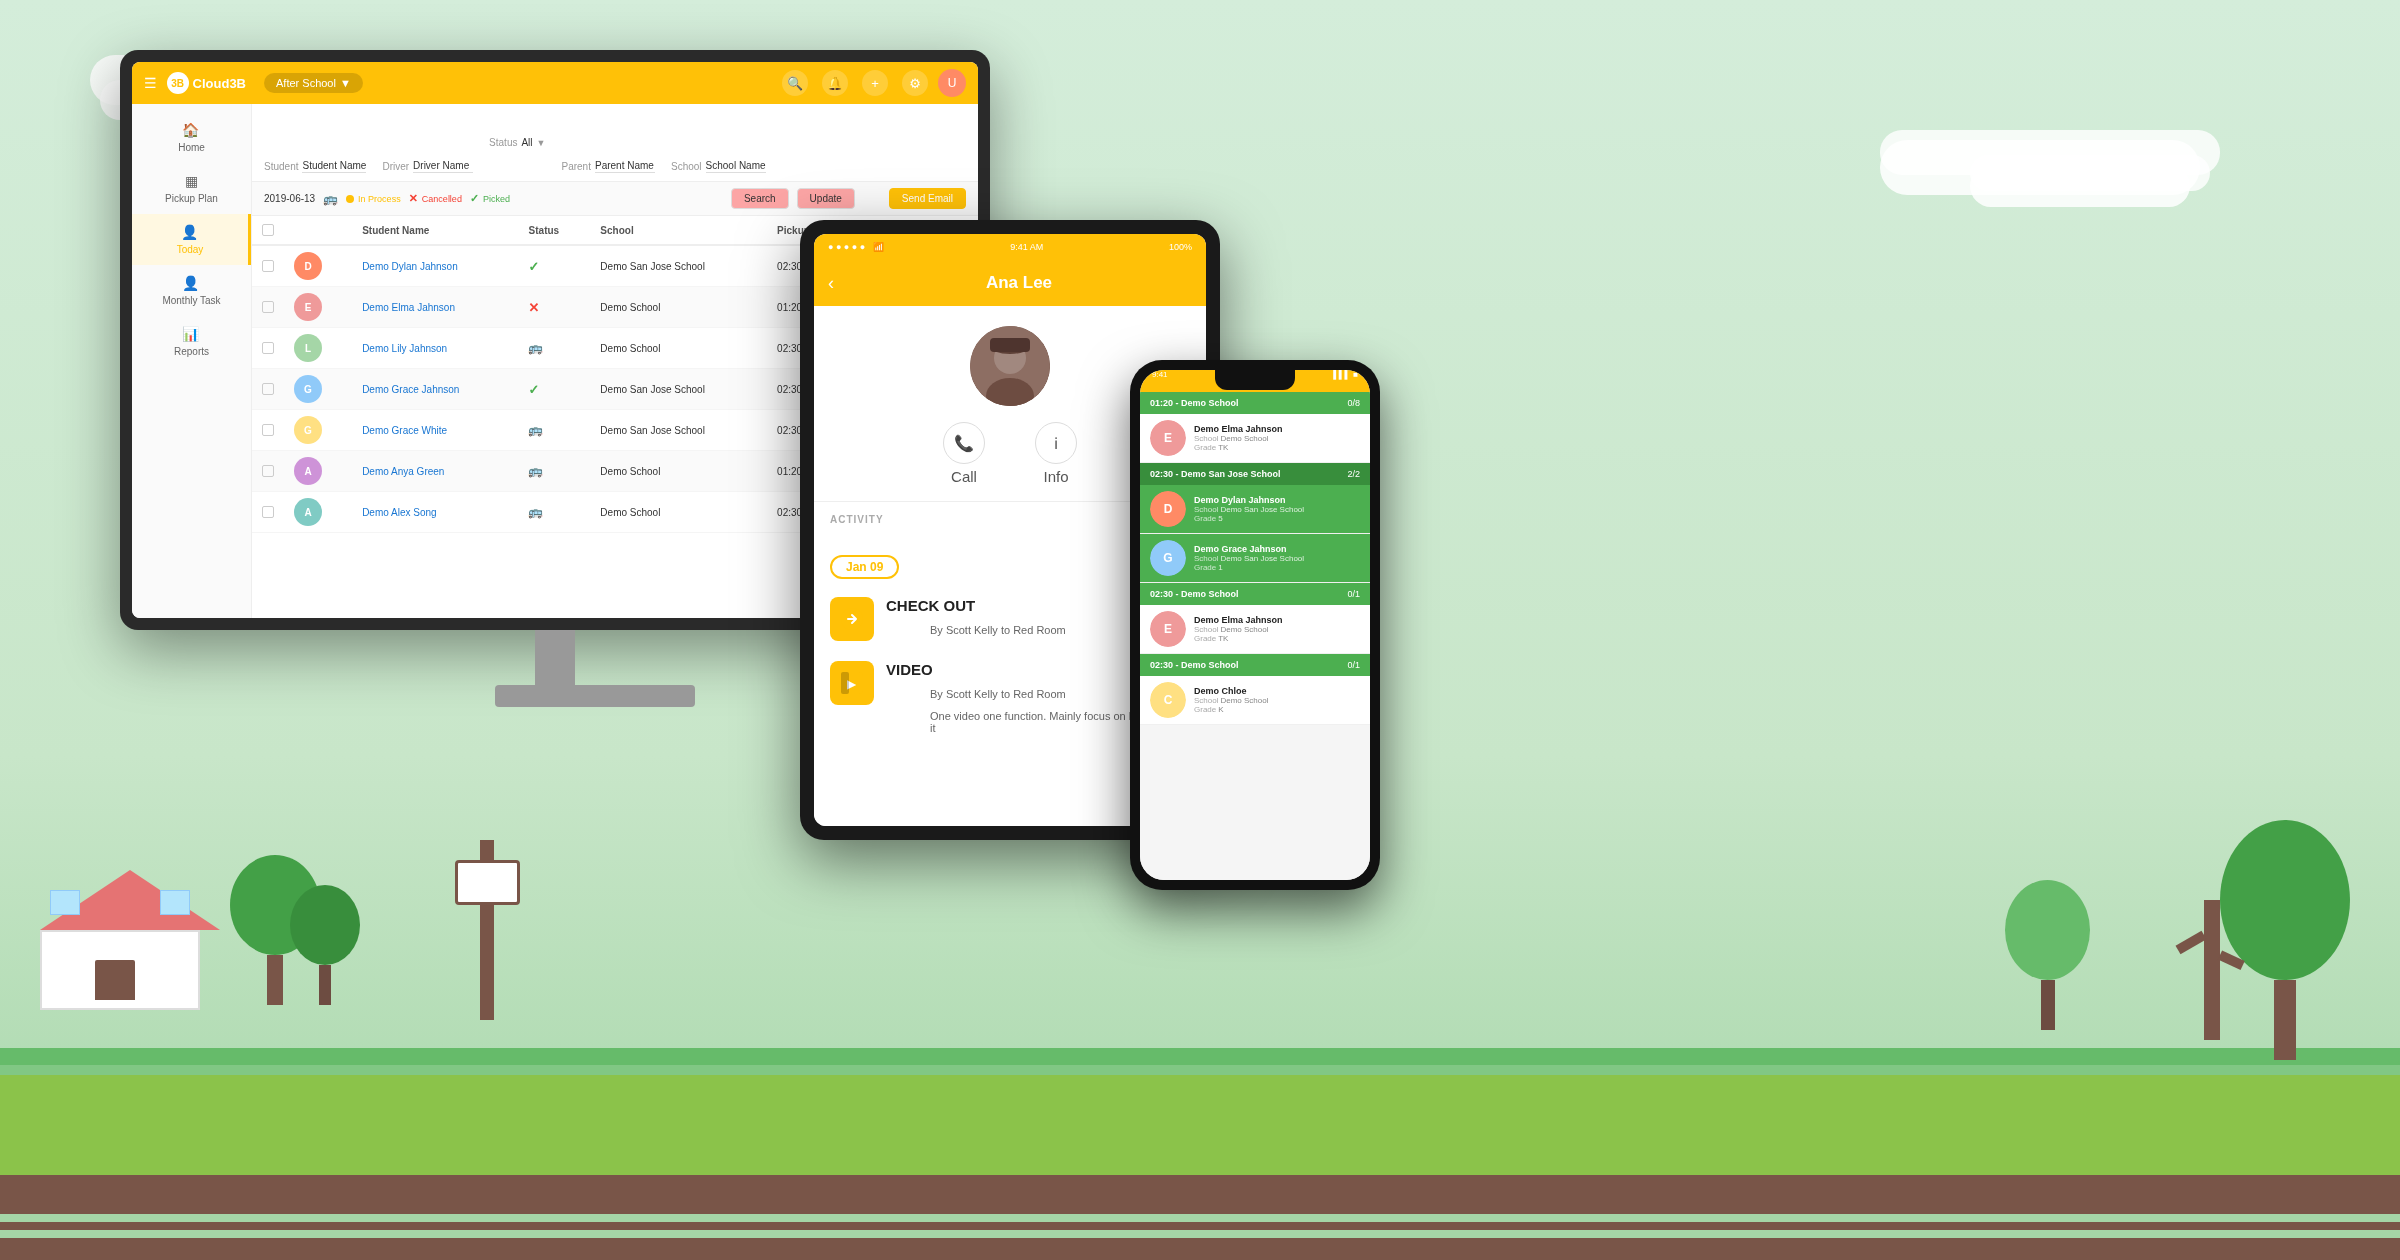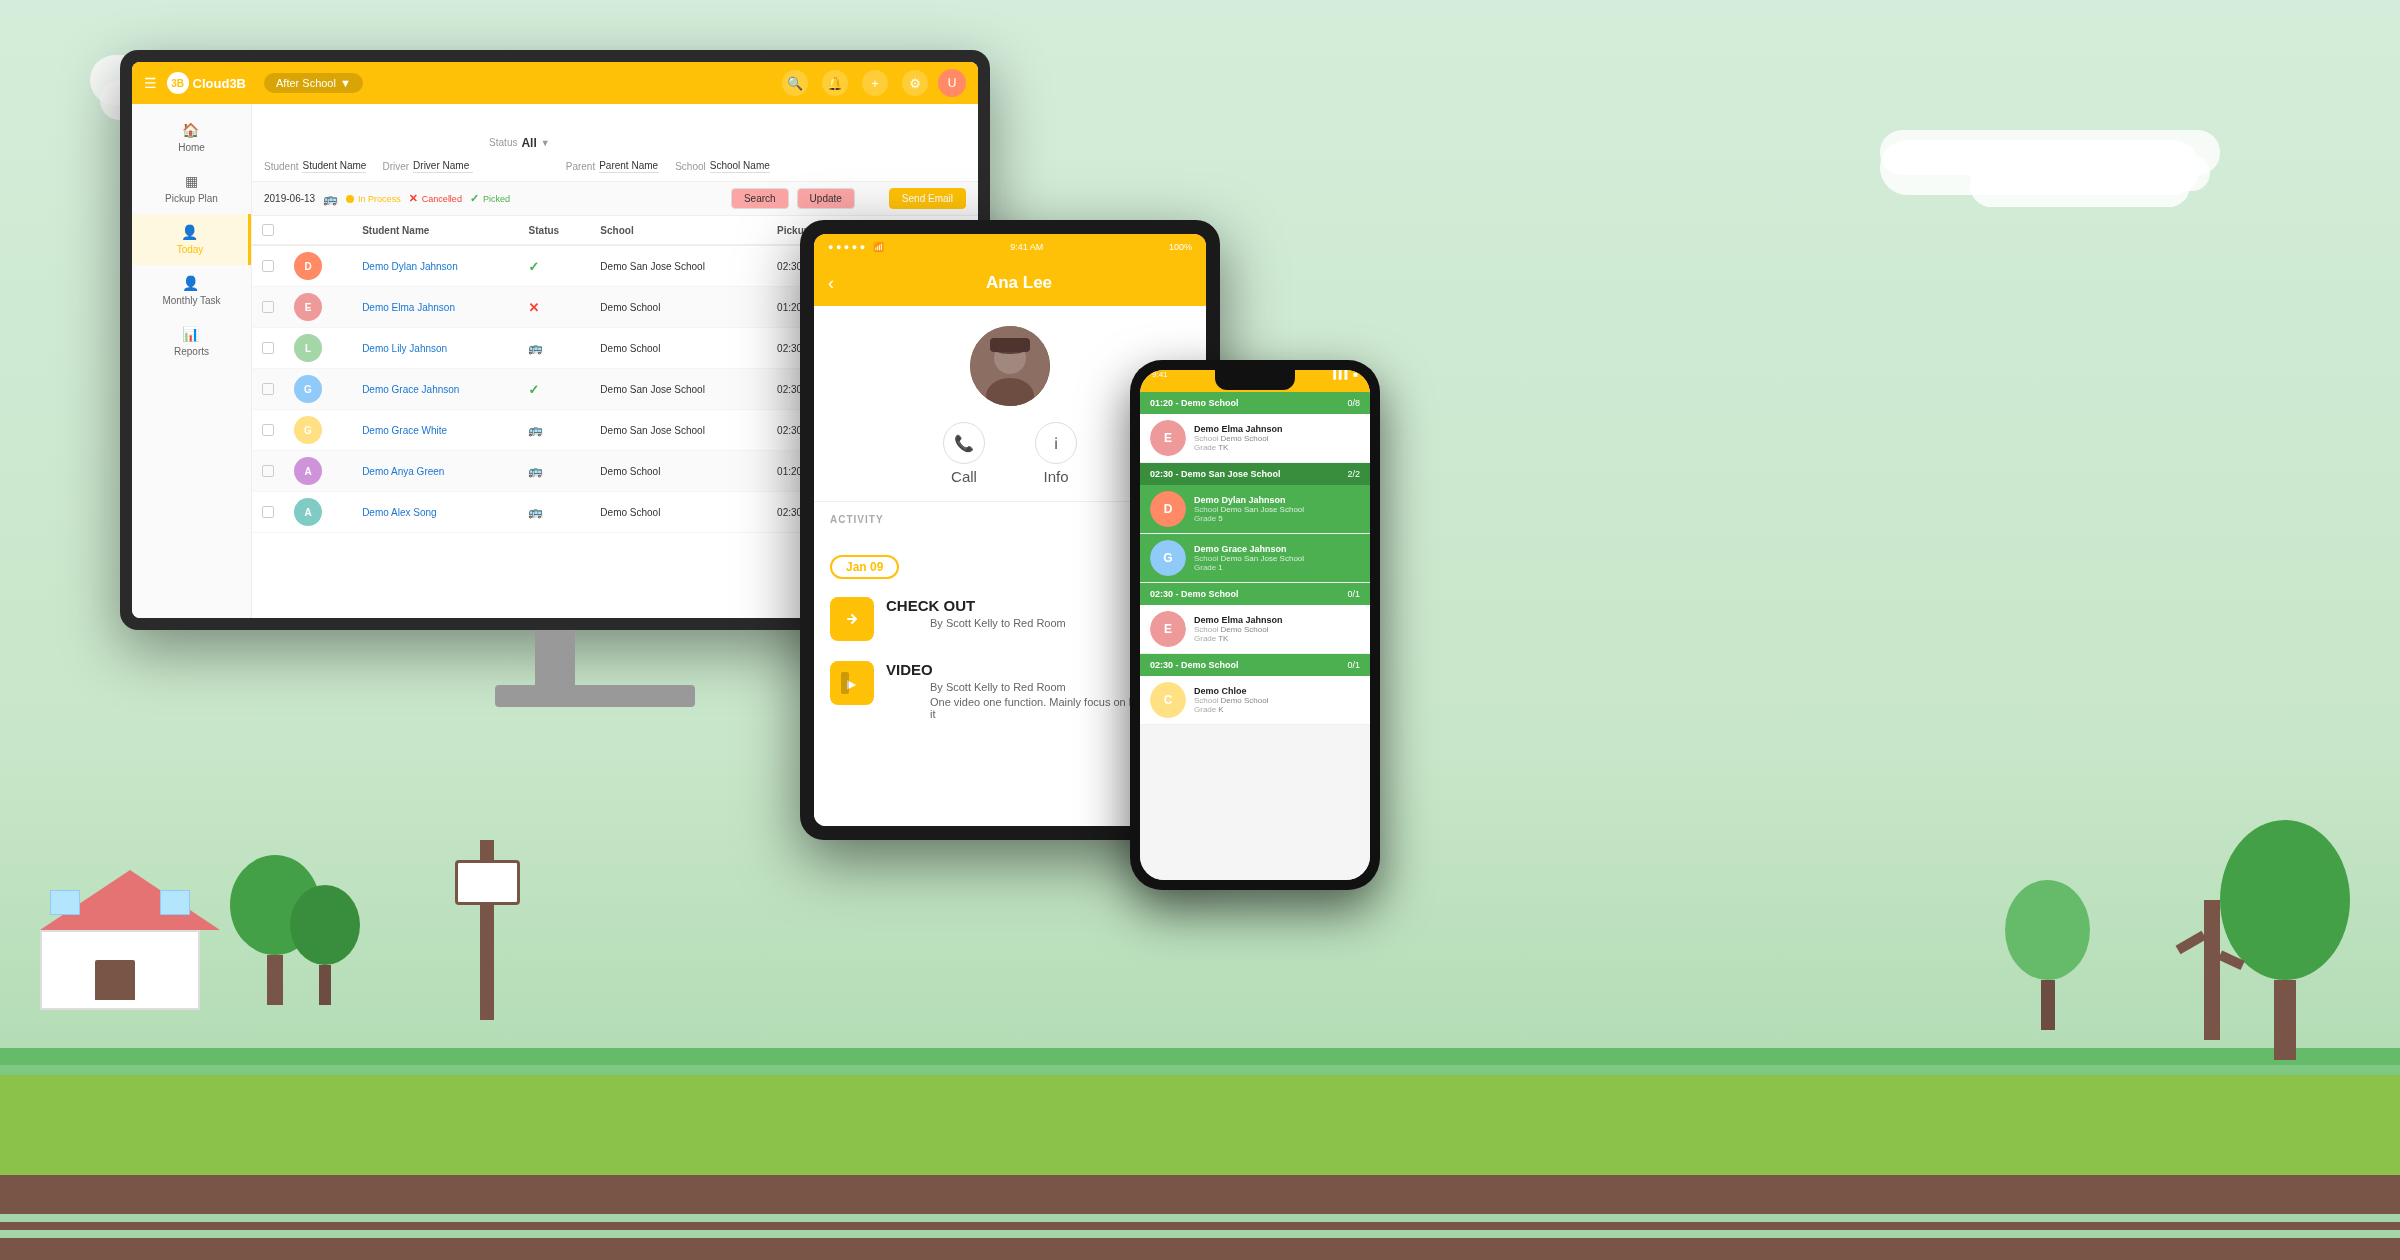--- a/index.html
+++ b/index.html
@@ -218,21 +218,21 @@
       border-bottom: 1px solid #ddd;
       min-width: 60px;
       padding-bottom: 1px;
     }
     .filter-status {
       display: flex;
       align-items: center;
       gap: 4px;
     }
     .filter-status .lbl { font-size: 10px; color: #999; }
-    .filter-status .val { font-size: 12px; color: #333; font-weight: bold; }
+    .filter-status .val { font-size: 10px; color: #333; }
     .filter-status .arrow { font-size: 9px; color: #999; }
 
     
     .toolbar {
       display: flex;
       align-items: center;
       padding: 6px 12px;
       border-bottom: 1px solid #eee;
       gap: 8px;
       background: #fafafa;
@@ -528,21 +528,21 @@
       font-weight: 700;
       color: #222;
     }
     .activity-time {
       font-size: 11px;
       color: #999;
     }
     .activity-desc {
       font-size: 11px;
       color: #666;
-      margin-top: 3px;
+      margin-top: 10px;
       padding-left: 44px;
     }
 
     
     .phone-container {
       position: absolute;
       top: 360px;
       left: 1130px;
       width: 250px;
       height: 530px;

